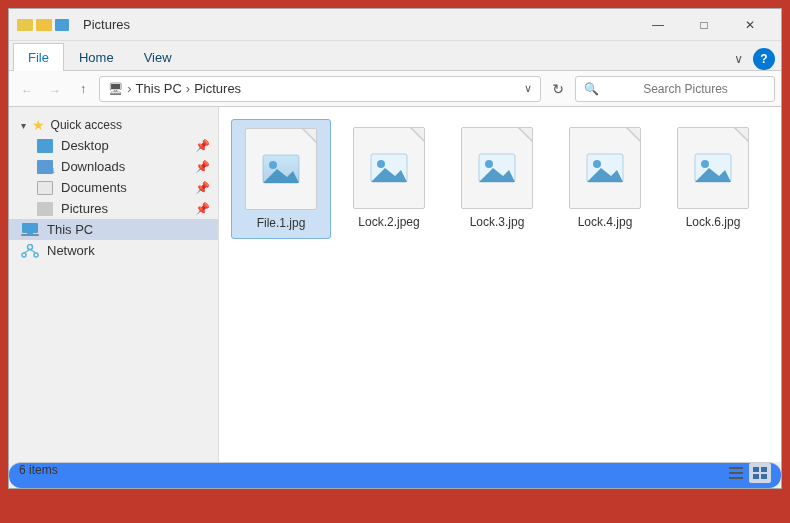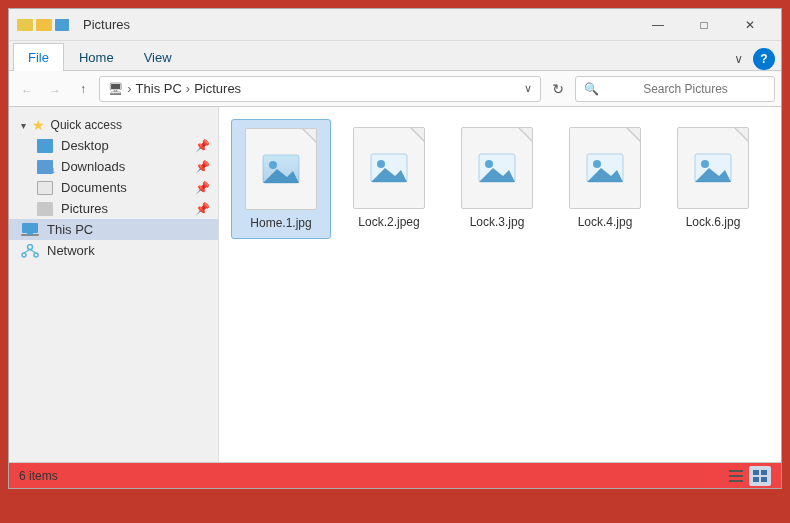--- a/index.html
+++ b/index.html
@@ -316,28 +316,28 @@
     .file-name {
       font-size: 12px;
       color: #333;
       text-align: center;
       word-break: break-word;
       max-width: 90px;
     }
     
     .status-bar {
       height: 26px;
-      background: #ef4444;
+      background: #3b82f6;
       border-top: 1px solid #ccc;
       display: flex;
-      align-items: center;
       padding: 0 10px;
       font-size: 12px;
       color: #333;
       flex-shrink: 0;
+      border-radius: 12px;
     }
     .status-bar-right {
       margin-left: auto;
       display: flex;
       gap: 2px;
     }
     .view-btn {
       width: 22px; height: 20px;
       display: flex;
       align-items: center;
@@ -472,21 +472,21 @@
               <circle cx="14" cy="18" r="4" fill="#5ba8d8"></circle>
               <polygon points="4,36 18,22 28,30 34,24 40,36" fill="#3a8cc0" opacity="0.85"></polygon>
               <defs>
                 <linearGradient id="grad1" x1="0" y1="0" x2="0" y2="1">
                   <stop offset="0%" stop-color="#7ec8e8"></stop>
                   <stop offset="100%" stop-color="#3a80c0"></stop>
                 </linearGradient>
               </defs>
             </svg>
           </div>
-          <span class="file-name">Home.1.jpg</span>
+          <span class="file-name">File.1.jpg</span>
         </div>
 
         <div class="file-item">
           <div class="file-doc-bg">
             <svg class="img-svg" viewBox="0 0 44 44">
               <rect x="4" y="8" width="36" height="28" rx="2" fill="#e8f4fb" stroke="#b0d0e8" stroke-width="1"></rect>
               <circle cx="14" cy="18" r="4" fill="#5ba8d8"></circle>
               <polygon points="4,36 18,22 28,30 34,24 40,36" fill="#3a8cc0" opacity="0.85"></polygon>
             </svg>
           </div>

